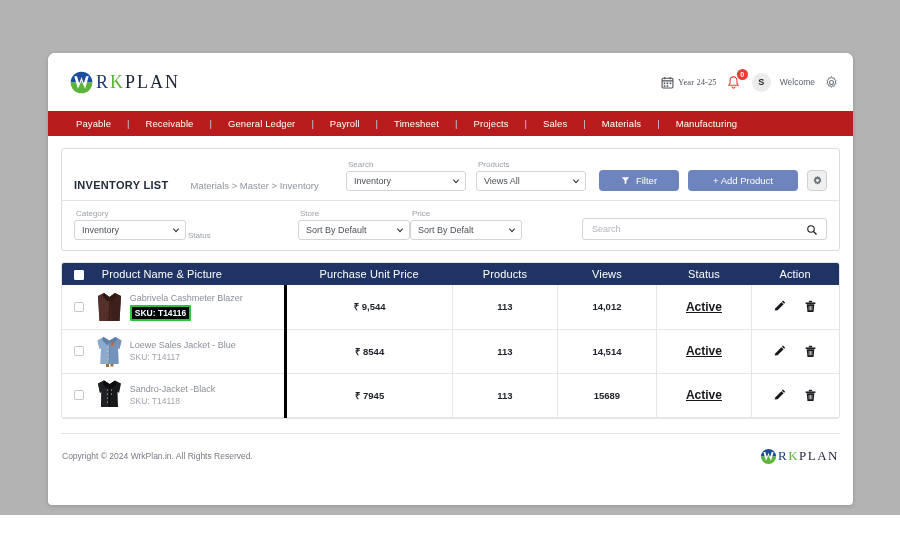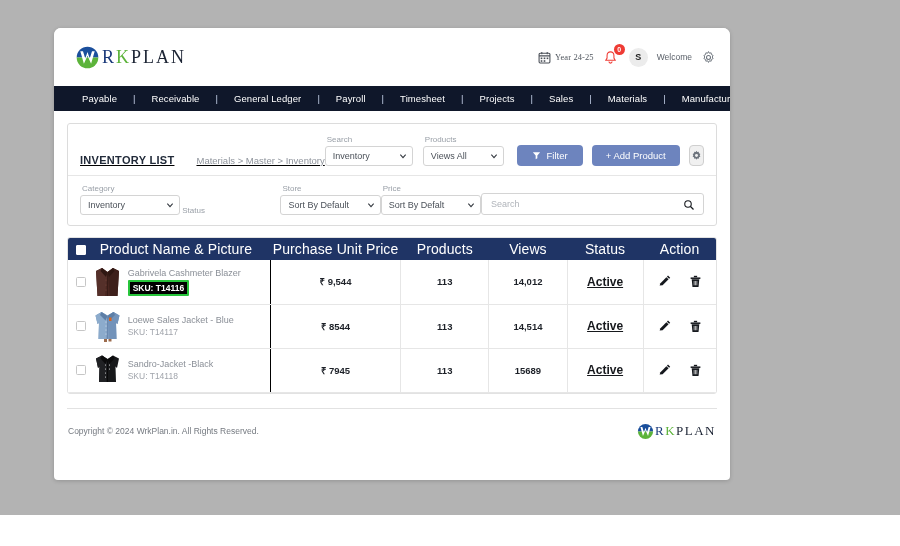--- a/index.html
+++ b/index.html
@@ -14,27 +14,26 @@
     width: 900px; height: 515px;
     background: #b3b3b3;
   }
   .bottom-strip {
     position: absolute; left: 0; top: 515px;
     width: 900px; height: 31px;
     background: #ffffff;
   }
   .app-window {
     position: absolute;
-    left: 48px; top: 28px;
-    width: 676px; height: 452px;
+    left: 48px; top: 53px;
+    width: 805px; height: 452px;
     background: #ffffff;
     border-radius: 7px 7px 4px 4px;
     overflow: hidden;
     box-shadow: 0 1px 4px rgba(0,0,0,0.18);
-    margin-left: 6px;
   }
 
   
   .topbar {
     height: 58px;
     display: flex; align-items: center;
     justify-content: space-between;
     padding: 0 14px 0 20px;
     background: #fff;
   }
@@ -68,21 +67,21 @@
     background: #ececec; color: #1d1d1d;
     font-size: 9px; font-weight: bold;
     display: flex; align-items: center; justify-content: center;
   }
   .welcome { font-size: 8.5px; color: #5a6069; }
   .gear-top { width: 15px; height: 15px; }
 
   
   .navbar {
     height: 25px;
-    background: #0f172a;
+    background: #b91c1c;
     display: flex; align-items: center;
     padding-left: 12px;
   }
   .nav-item {
     color: #ffffff; font-size: 9.5px;
     padding: 0 16px;
     white-space: nowrap;
     letter-spacing: .1px;
   }
   .nav-sep { color: #c4cfe6; font-size: 9.5px; }
@@ -95,21 +94,21 @@
     border-radius: 3px;
     background: #fff;
     padding: 0;
   }
   .filter-row-1 {
     display: flex; align-items: flex-end;
     padding: 11px 12px 9px 12px;
     gap: 0;
     border-bottom: 1px solid #e6e6e6;
   }
-  .title-block { display: flex; align-items: center; gap: 22px; flex: none; text-decoration: underline; }
+  .title-block { display: flex; align-items: center; gap: 22px; flex: none; }
   .page-title {
     font-size: 11px; font-weight: bold; color: #222b3a;
     letter-spacing: .3px;
   }
   .breadcrumb { font-size: 9.5px; color: #8f949c; white-space: nowrap; }
 
   .fld { display: flex; flex-direction: column; gap: 2px; }
   .fld-label { font-size: 8px; color: #9aa0a8; padding-left: 2px; }
   .select {
     position: relative;
@@ -156,21 +155,21 @@
     padding: 0 26px 0 9px;
     font-size: 9px; color: #b0b4ba;
   }
   .search-icon-r { position: absolute; right: 8px; top: 5px; width: 12px; height: 12px; }
 
   
   .table-wrap { margin-top: 11px; border-radius: 3px; overflow: hidden; border: 1px solid #e2e2e2; }
   table { width: 100%; border-collapse: collapse; }
   thead th {
     background: #1f3465; color: #ffffff;
-    font-size: 14px; font-weight: normal;
+    font-size: 11px; font-weight: normal;
     height: 22px;
     text-align: center;
     letter-spacing: .1px;
   }
   thead th.c-check { width: 34px; }
   thead th.c-name { width: 190px; text-align: left; padding-left: 6px; }
   thead th.c-price { width: 168px; }
   thead th.c-prod { width: 105px; }
   thead th.c-views { width: 100px; }
   thead th.c-status { width: 95px; }
@@ -181,21 +180,21 @@
     border-right: 1px solid #e6e6e6;
     height: 44px;
     font-size: 9.5px; color: #1d2128;
     text-align: center;
     font-weight: bold;
     background: #fff;
   }
   tbody tr:last-child td { border-bottom: 1px solid #e6e6e6; }
   tbody td.td-check { border-right: none; width: 34px; }
   tbody td.td-name {
-    border-right: 1px solid #000000;
+    border-right: 3px solid #000000;
     text-align: left; font-weight: normal;
     padding: 0 4px 0 0;
   }
   tbody td.td-action { border-right: none; }
 
   .cell-check { display: flex; align-items: center; justify-content: center; }
   .cb {
     width: 10px; height: 10px;
     border: 1px solid #c6c6c6; border-radius: 1.5px;
     background: #fff;

